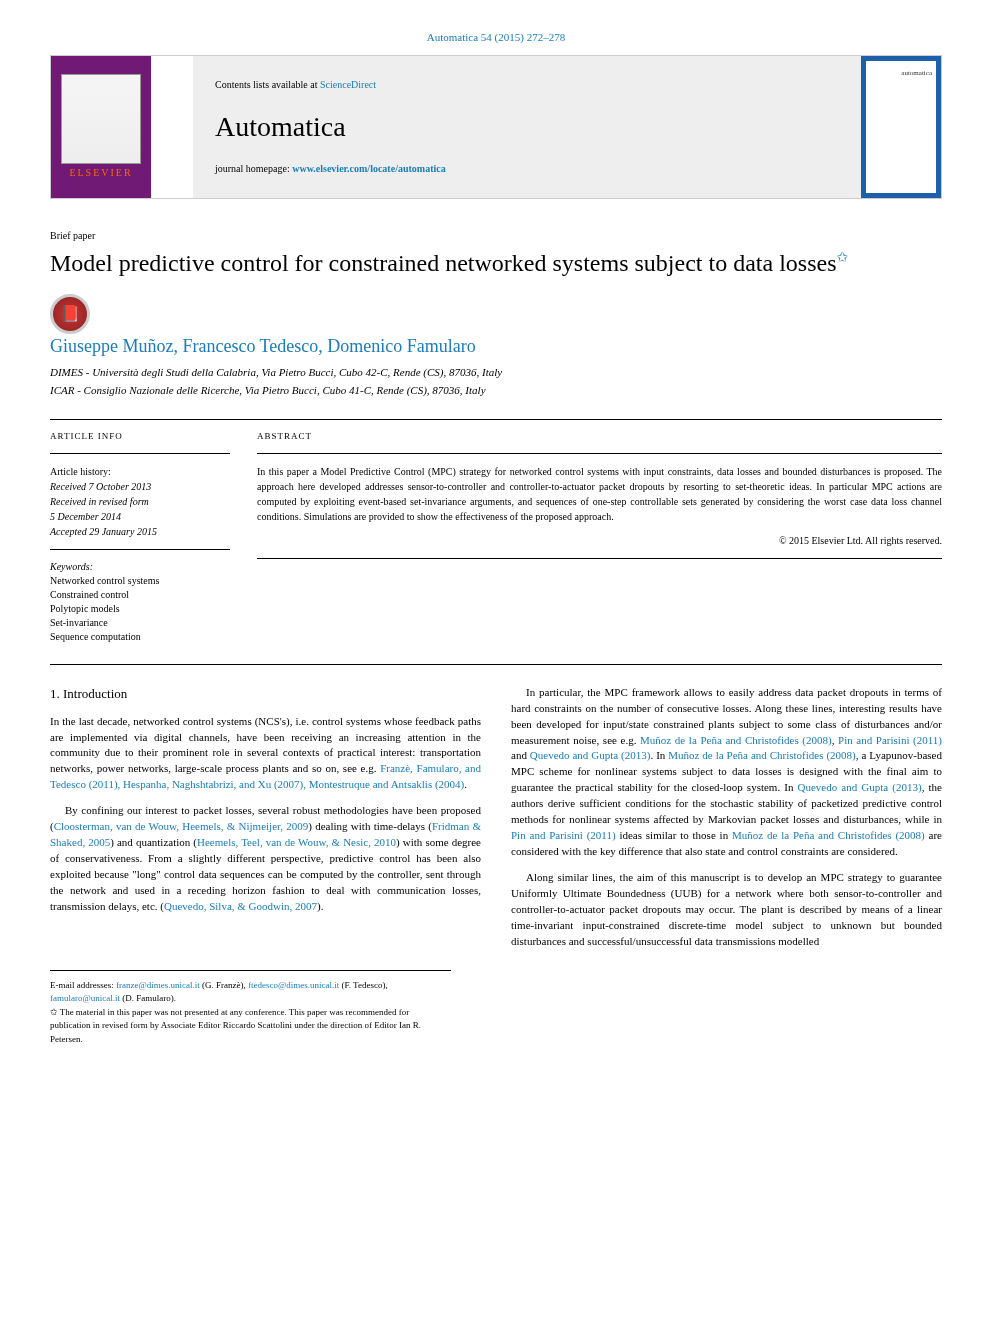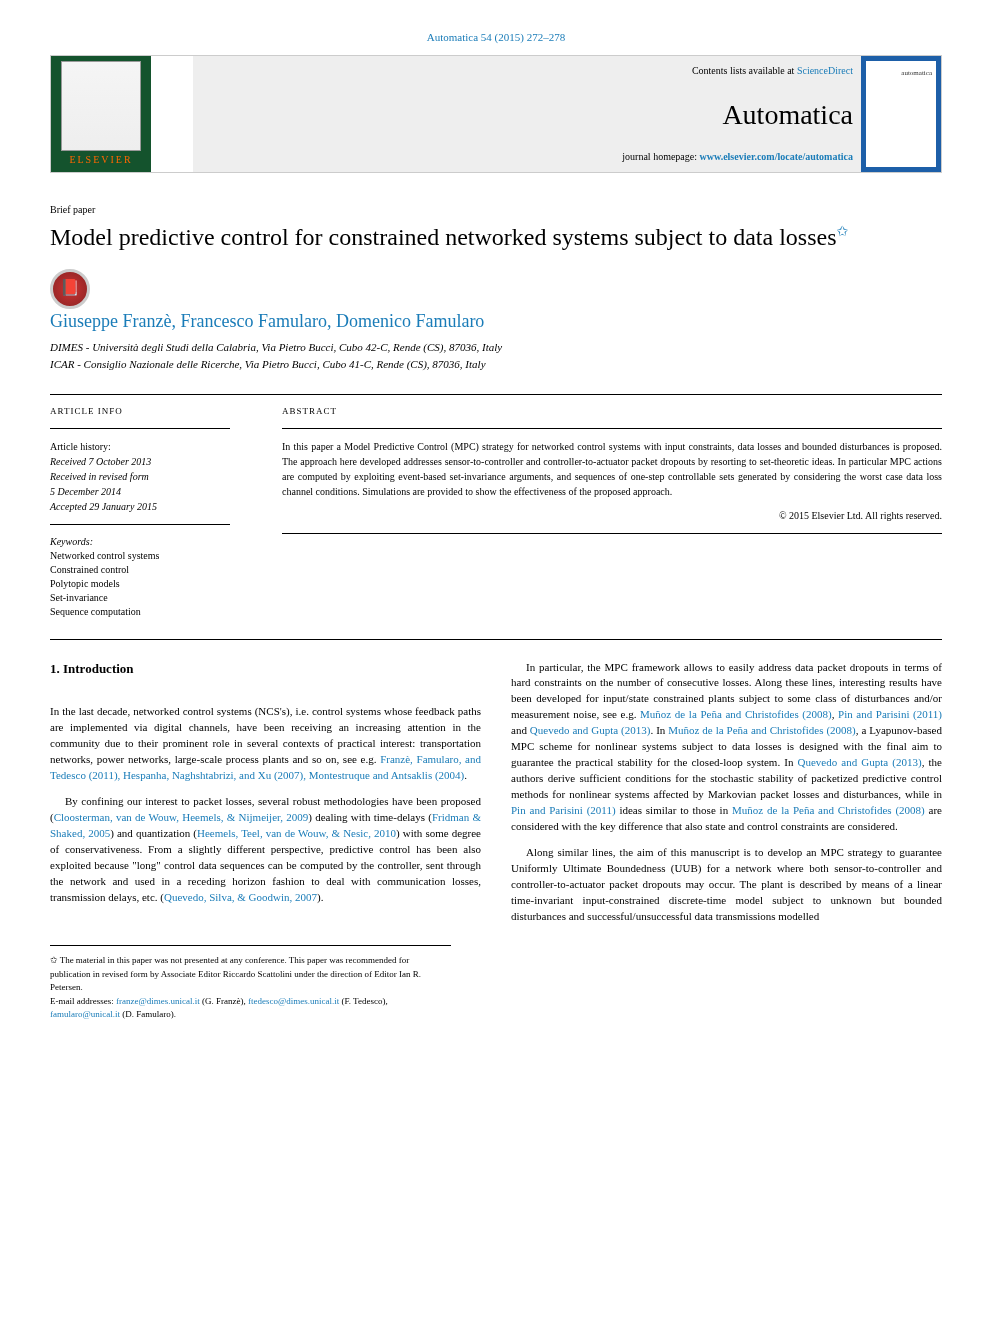--- a/index.html
+++ b/index.html
@@ -1,49 +1,49 @@
 <!DOCTYPE html>
 <html><head>
   <meta charset="utf-8">
   <style>
     * { margin: 0; padding: 0; box-sizing: border-box; }
     body { font-family: Georgia, 'Times New Roman', serif; background: #fff; width: 992px; margin: 0 auto; font-size: 12px; line-height: 1.4; color: #000; }
     .page { padding: 30px 50px; }
     .header-cite { text-align: center; color: #1a7cb8; font-size: 11px; margin-bottom: 10px; }
     .header-box { border: 1px solid #ccc; display: flex; align-items: stretch; margin-bottom: 30px; }
-    .elsevier-logo { width: 100px; background: #14532d; padding: 5px; display: flex; flex-direction: column; align-items: center; justify-content: center; }
+    .elsevier-logo { width: 100px; background: #701a75; padding: 5px; display: flex; flex-direction: column; align-items: center; justify-content: center; }
     .elsevier-tree { width: 80px; height: 90px; border: 1px solid #999; background: linear-gradient(#f5f5f5, #eee); position: relative; }
     .elsevier-text { color: #f60; font-size: 10px; letter-spacing: 2px; margin-top: 2px; }
-    .header-center { flex: 1; background: #eee; text-align: right; padding: 8px; display: flex; flex-direction: column; justify-content: space-between; margin-left: 42px; }
+    .header-center { flex: 1; background: #eee; text-align: left; padding: 22px; display: flex; flex-direction: column; justify-content: space-between; margin-left: 42px; }
     .contents-line { font-size: 10px; }
     .contents-line a { color: #1a7cb8; text-decoration: none; }
     .journal-name { font-size: 28px; font-weight: normal; margin: 15px 0; }
     .homepage-line { font-size: 10px; }
     .homepage-line a { color: #1a7cb8; text-decoration: none; font-weight: bold; }
     .cover-img { width: 80px; background: #1d5fa8; padding: 3px; display: flex; flex-direction: column; }
     .cover-white { flex: 1; background: #fff; margin: 2px; position: relative; }
     .cover-title { font-size: 7px; color: #333; position: absolute; top: 8px; right: 4px; }
     .brief-paper { font-size: 10px; margin-bottom: 5px; font-family: Liberation Serif, serif; }
     .title-row { display: flex; align-items: flex-start; justify-content: space-between; flex-direction: column; }
     .paper-title { font-size: 24px; font-weight: normal; line-height: 1.3; margin-bottom: 15px; flex: 1; }
     .paper-title sup { color: #1a7cb8; font-size: 14px; }
     .crossmark { width: 40px; height: 40px; border-radius: 50%; background: radial-gradient(#c33, #822); border: 3px solid #ccc; display: flex; align-items: center; justify-content: center; color: #fff; font-size: 16px; }
     .authors { color: #1a7cb8; font-size: 18px; margin-bottom: 5px; }
     .affiliations { font-style: italic; font-size: 11px; margin-bottom: 20px; line-height: 1.6; }
     hr.thin { border: none; border-top: 1px solid #000; margin: 10px 0; }
-    .meta-row { display: flex; gap: 52px; margin-bottom: 20px; }
+    .meta-row { display: flex; gap: 27px; margin-bottom: 20px; }
     .article-info { width: 180px; font-size: 10px; }
     .article-info h4 { font-size: 9px; letter-spacing: 1px; margin-bottom: 5px; font-weight: normal; }
     .article-info .dates { font-style: italic; line-height: 1.5; margin-bottom: 10px; }
     .abstract-block { flex: 1; font-size: 10px; }
     .abstract-block h4 { font-size: 9px; letter-spacing: 1px; margin-bottom: 5px; font-weight: normal; }
     .abstract-text { text-align: justify; line-height: 1.5; }
     .copyright { text-align: right; margin-top: 10px; font-size: 10px; }
     .body-cols { column-count: 2; column-gap: 30px; text-align: justify; font-size: 11px; line-height: 1.45; margin-top: 20px; }
-    .section-title { font-weight: bold; font-size: 13px; margin-bottom: 26px; }
+    .section-title { font-weight: normal; font-size: 13px; margin-bottom: 10px; }
     .body-cols p { margin-bottom: 10px; text-indent: 15px; }
     .body-cols p:first-of-type { text-indent: 0; }
     .cite-link { color: #1a7cb8; }
     .footnotes { font-size: 9px; border-top: 1px solid #000; margin-top: 20px; padding-top: 8px; line-height: 1.5; width: 45%; }
     .footnotes a { color: #1a7cb8; text-decoration: none; }
     .doi-line { font-size: 9px; margin-top: 8px; }
     .doi-line a { color: #1a7cb8; text-decoration: none; }
     .keywords-label { font-style: italic; }
   </style>
 </head>
@@ -75,21 +75,21 @@
 
   <div class="brief-paper">Brief paper</div>
 
   <div class="title-row">
     <h1 class="paper-title">
       <span>Model predictive control for constrained networked systems subject to data losses</span><sup>✩</sup>
     </h1>
     <div class="crossmark">📕</div>
   </div>
 
-  <div class="authors">Giuseppe Franzè, Francesco Famularo, Domenico Famularo</div>
+  <div class="authors">Giuseppe Muñoz, Francesco Tedesco, Domenico Famularo</div>
   <div class="affiliations">
     <div>DIMES - Università degli Studi della Calabria, Via Pietro Bucci, Cubo 42-C, Rende (CS), 87036, Italy</div>
     <div>ICAR - Consiglio Nazionale delle Ricerche, Via Pietro Bucci, Cubo 41-C, Rende (CS), 87036, Italy</div>
   </div>
 
   <hr class="thin">
 
   <div class="meta-row">
     <div class="article-info">
       <h4>ARTICLE INFO</h4>
@@ -128,18 +128,18 @@
     <p>
       <span>By confining our interest to packet losses, several robust methodologies have been proposed (</span><span class="cite-link">Cloosterman, van de Wouw, Heemels, &amp; Nijmeijer, 2009</span><span>) dealing with time-delays (</span><span class="cite-link">Fridman &amp; Shaked, 2005</span><span>) and quantization (</span><span class="cite-link">Heemels, Teel, van de Wouw, &amp; Nesic, 2010</span><span>) with some degree of conservativeness. From a slightly different perspective, predictive control has been also exploited because "long" control data sequences can be computed by the controller, sent through the network and used in a receding horizon fashion to deal with communication losses, transmission delays, etc. (</span><span class="cite-link">Quevedo, Silva, &amp; Goodwin, 2007</span><span>).</span>
     </p>
     <p>
       <span>In particular, the MPC framework allows to easily address data packet dropouts in terms of hard constraints on the number of consecutive losses. Along these lines, interesting results have been developed for input/state constrained plants subject to some class of disturbances and/or measurement noise, see e.g. </span><span class="cite-link">Muñoz de la Peña and Christofides (2008)</span><span>, </span><span class="cite-link">Pin and Parisini (2011)</span><span> and </span><span class="cite-link">Quevedo and Gupta (2013)</span><span>. In </span><span class="cite-link">Muñoz de la Peña and Christofides (2008)</span><span>, a Lyapunov-based MPC scheme for nonlinear systems subject to data losses is designed with the final aim to guarantee the practical stability for the closed-loop system. In </span><span class="cite-link">Quevedo and Gupta (2013)</span><span>, the authors derive sufficient conditions for the stochastic stability of packetized predictive control methods for nonlinear systems affected by Markovian packet losses and disturbances, while in </span><span class="cite-link">Pin and Parisini (2011)</span><span> ideas similar to those in </span><span class="cite-link">Muñoz de la Peña and Christofides (2008)</span><span> are considered with the key difference that also state and control constraints are considered.</span>
     </p>
     <p>Along similar lines, the aim of this manuscript is to develop an MPC strategy to guarantee Uniformly Ultimate Boundedness (UUB) for a network where both sensor-to-controller and controller-to-actuator packet dropouts may occur. The plant is described by means of a linear time-invariant input-constrained discrete-time model subject to unknown but bounded disturbances and successful/unsuccessful data transmissions modelled</p>
   </div>
 
   <div class="footnotes">
-    <div>✩ The material in this paper was not presented at any conference. This paper was recommended for publication in revised form by Associate Editor Riccardo Scattolini under the direction of Editor Ian R. Petersen.</div>
     <div>
       <span>E-mail addresses: </span><a href="#">franze@dimes.unical.it</a><span> (G. Franzè), </span><a href="#">ftedesco@dimes.unical.it</a><span> (F. Tedesco), </span><a href="#">famularo@unical.it</a><span> (D. Famularo).</span>
     </div>
+    <div>✩ The material in this paper was not presented at any conference. This paper was recommended for publication in revised form by Associate Editor Riccardo Scattolini under the direction of Editor Ian R. Petersen.</div>
   </div>
 </div>
 
 </body></html>

